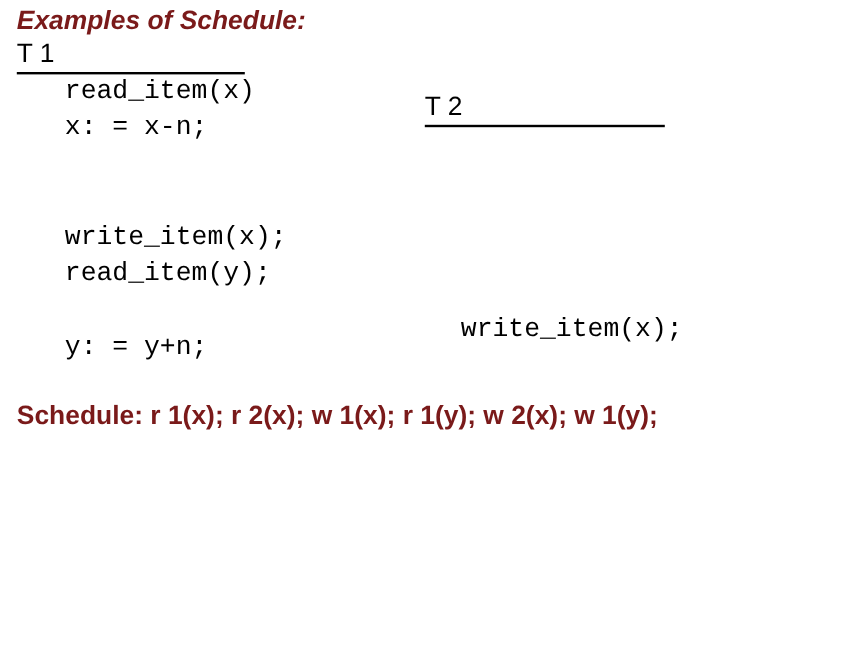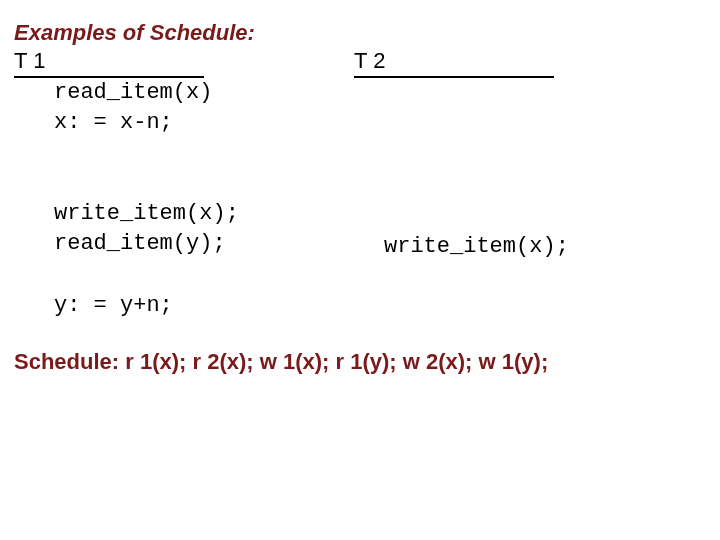--- a/index.html
+++ b/index.html
@@ -6,38 +6,39 @@
     margin: 0;
     padding: 0;
     width: 720px;
     height: 540px;
     background: #ffffff;
     font-family: Arial, Helvetica, sans-serif;
     font-size: 22px;
     color: #000000;
   }
   .slide {
-    padding: 20px 14px;
+    padding: 4px 14px;
     box-sizing: border-box;
   }
   .title {
     color: #7a1a1a;
     font-weight: bold;
     font-style: italic;
     margin-bottom: 2px;
   }
   .cols {
     display: flex;
   }
   .col {
     flex: 0 0 320px;
   }
   .col.right {
     flex: 0 0 280px;
     margin-left: 20px;
+    margin-top: 44px;
   }
   .colhead {
     text-align: left;
     padding: 0 0 2px 0;
   }
   .rule {
     border: none;
     border-top: 2px solid #000;
     margin: 0;
     width: 190px;

